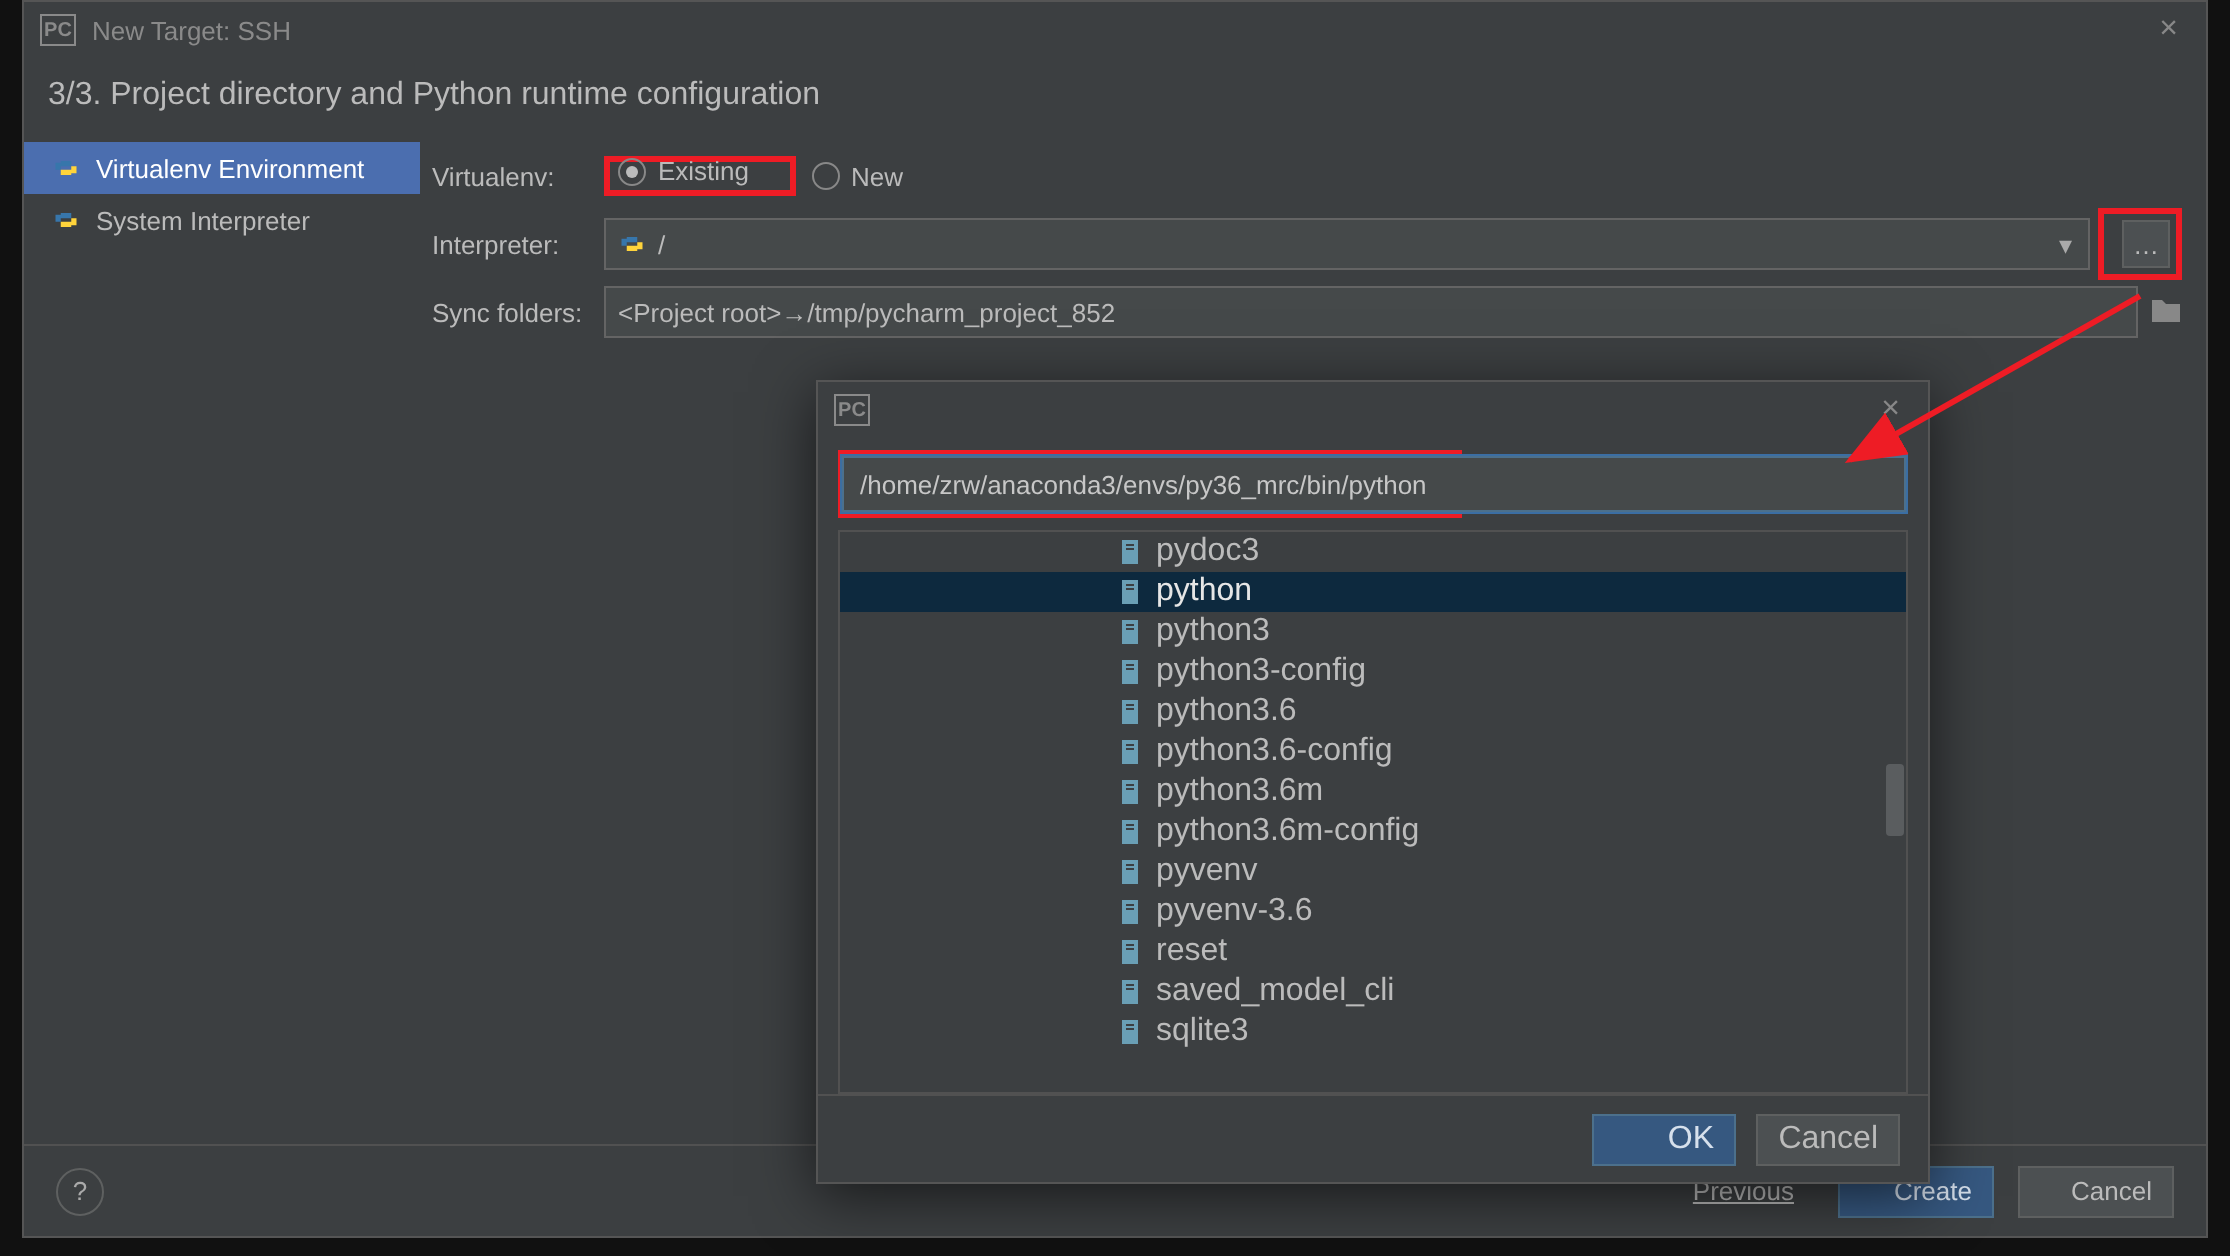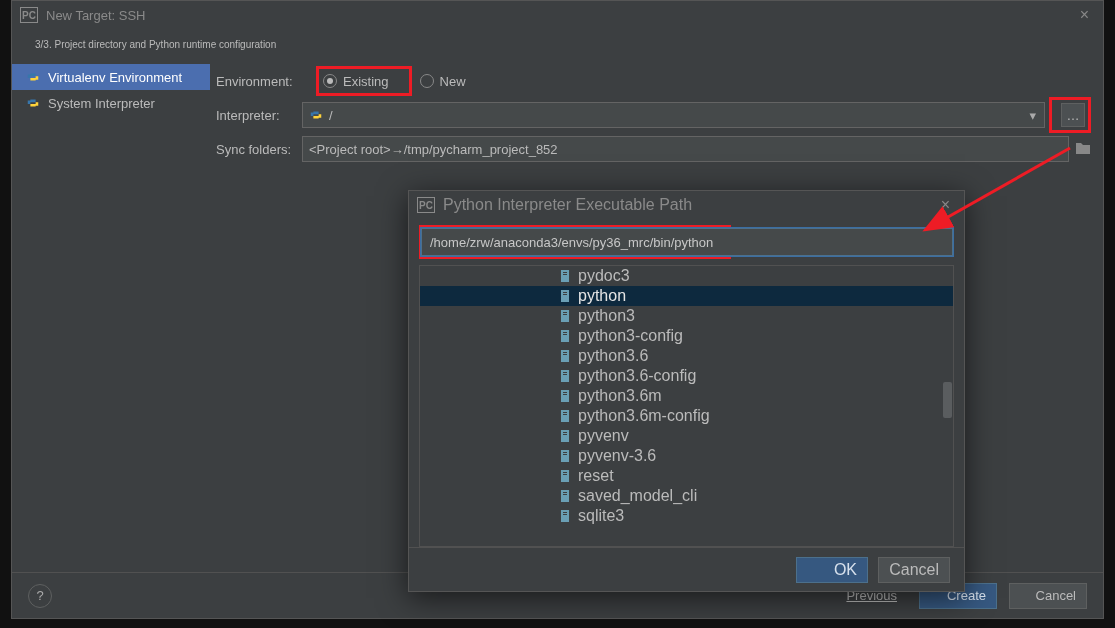--- a/index.html
+++ b/index.html
@@ -1,21 +1,21 @@
 <!DOCTYPE html>
 <html><head>
 <meta charset="utf-8">
 <style>
   * { box-sizing: border-box; margin: 0; padding: 0; font-family: "Segoe UI", Arial, sans-serif; }
   body { width: 1115px; height: 628px; background: #111; overflow: hidden; position: relative; }
   .window { position: absolute; left: 11px; top: 0; width: 1093px; height: 619px; background: #3c3f41; color: #bbb; font-size: 13px; border: 1px solid #555; }
   .titlebar { height: 28px; display: flex; align-items: center; padding: 0 8px; background: #3c3f41; color: #8a8a8a; }
   .pc-icon { width: 18px; height: 16px; border: 1px solid #8a8a8a; display: inline-flex; align-items: center; justify-content: center; font-size: 10px; font-weight: bold; color: #8a8a8a; margin-right: 8px; }
   .close-x { margin-left: auto; cursor: pointer; color: #888; font-size: 16px; padding: 0 6px; }
-  .subtitle { padding: 10px 12px 12px 23px; color: #bbb; font-size: 10px; }
+  .subtitle { padding: 10px 12px 12px 12px; color: #bbb; font-size: 16px; }
   .body { display: flex; height: 500px; }
   .sidebar { width: 198px; padding-top: 2px; }
   .side-item { display: flex; align-items: center; height: 26px; padding-left: 14px; gap: 8px; cursor: pointer; }
   .side-item.selected { background: #4b6eaf; color: #fff; }
   .py-logo { width: 14px; height: 14px; }
   .form { flex: 1; padding: 2px 12px 0 6px; }
   .row { display: flex; align-items: center; height: 34px; }
   .label { width: 86px; color: #bbb; text-align: left; }
   .radio-wrap { display: inline-flex; align-items: center; gap: 6px; margin-right: 16px; }
   .radio { width: 14px; height: 14px; border: 1px solid #888; border-radius: 50%; display: inline-flex; align-items: center; justify-content: center; }
@@ -74,22 +74,22 @@
         <svg class="py-logo" viewBox="0 0 16 16">
             <path fill="#3776ab" d="M7 1h4v3H5v1H2v4h3V7h6V1z"></path>
             <path fill="#ffd43b" d="M9 15H5v-3h6v-1h3V7h-3v2H5v6z"></path>
           </svg>
         <span>System Interpreter</span>
       </div>
     </div>
 
     <div class="form">
       <div class="row">
-        <span class="label">Environment:</span>
-        <span class="highlight-red highlight-pad" style="display:inline-flex;align-items:center;height:30px;margin-left:14px;">
+        <span class="label">Virtualenv:</span>
+        <span class="highlight-red highlight-pad" style="display:inline-flex;align-items:flex-end;height:20px;">
           <span class="radio-wrap">
             <span class="radio selected"></span>
             <span>Existing</span>
           </span>
         </span>
         <span class="radio-wrap" style="margin-left:8px;">
           <span class="radio"></span>
           <span>New</span>
         </span>
       </div>
@@ -135,21 +135,20 @@
       <span class="btn">
           <span>Cancel</span>
         </span>
     </div>
   </div>
 </div>
 
 <div class="popup">
   <div class="titlebar">
     <span class="pc-icon">PC</span>
-    <span>Python Interpreter Executable Path</span>
     <span class="close-x">×</span>
   </div>
   <div class="path-row">
     <div class="highlight-red" style="padding:0;width:312px;border-width:3px;">
       <input class="path-input" style="width: 532px; margin-left: -1px;" value="/home/zrw/anaconda3/envs/py36_mrc/bin/python">
     </div>
   </div>
   <div class="list-wrap">
     <div class="list" id="popup-list">
         <div class="list-row">

